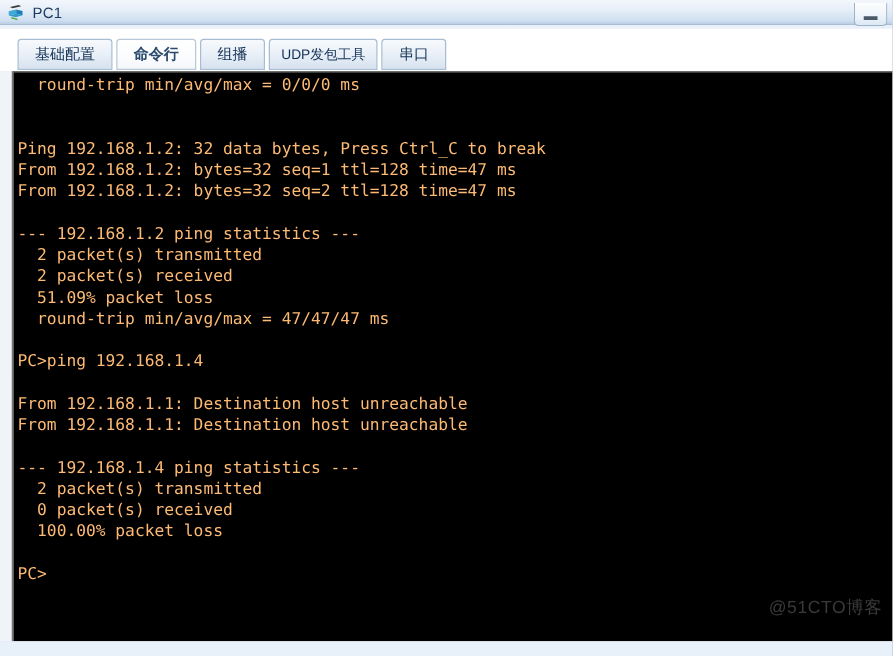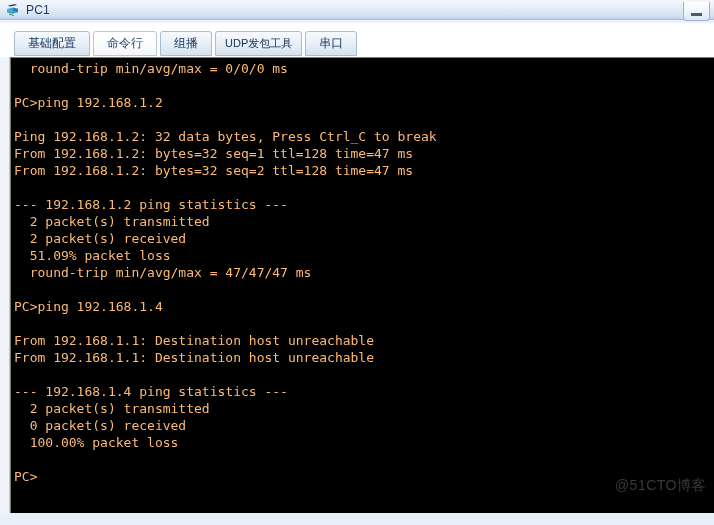--- a/index.html
+++ b/index.html
@@ -105,20 +105,21 @@
     justify-content: center;
     font-size: 12px;
     color: #123055;
     cursor: default;
     white-space: nowrap;
   }
   .tab.active {
     background: linear-gradient(to bottom, #ffffff 0%, #fbfcfe 60%, #f4f7fb 100%);
     border-color: #b8c8d8;
     color: #2b4a6e;
+    font-weight: bold;
   }
   .tab.small {
     font-size: 11px;
     padding: 0 9px;
   }
 
   
   .terminal {
     position: absolute;
     left: 10px;
@@ -215,21 +216,20 @@
     <div class="tab">
       <span>串口</span>
     </div>
   </div>
 
   <div class="left-frame"></div>
 
   <div class="terminal">
     <div class="term-line">  round-trip min/avg/max = 0/0/0 ms</div>
     <div class="term-line blank"></div>
-    <div class="term-line">PC&gt;ping 192.168.1.2</div>
     <div class="term-line blank"></div>
     <div class="term-line">Ping 192.168.1.2: 32 data bytes, Press Ctrl_C to break</div>
     <div class="term-line">From 192.168.1.2: bytes=32 seq=1 ttl=128 time=47 ms</div>
     <div class="term-line">From 192.168.1.2: bytes=32 seq=2 ttl=128 time=47 ms</div>
     <div class="term-line blank"></div>
     <div class="term-line">--- 192.168.1.2 ping statistics ---</div>
     <div class="term-line">  2 packet(s) transmitted</div>
     <div class="term-line">  2 packet(s) received</div>
     <div class="term-line">  51.09% packet loss</div>
     <div class="term-line">  round-trip min/avg/max = 47/47/47 ms</div>

